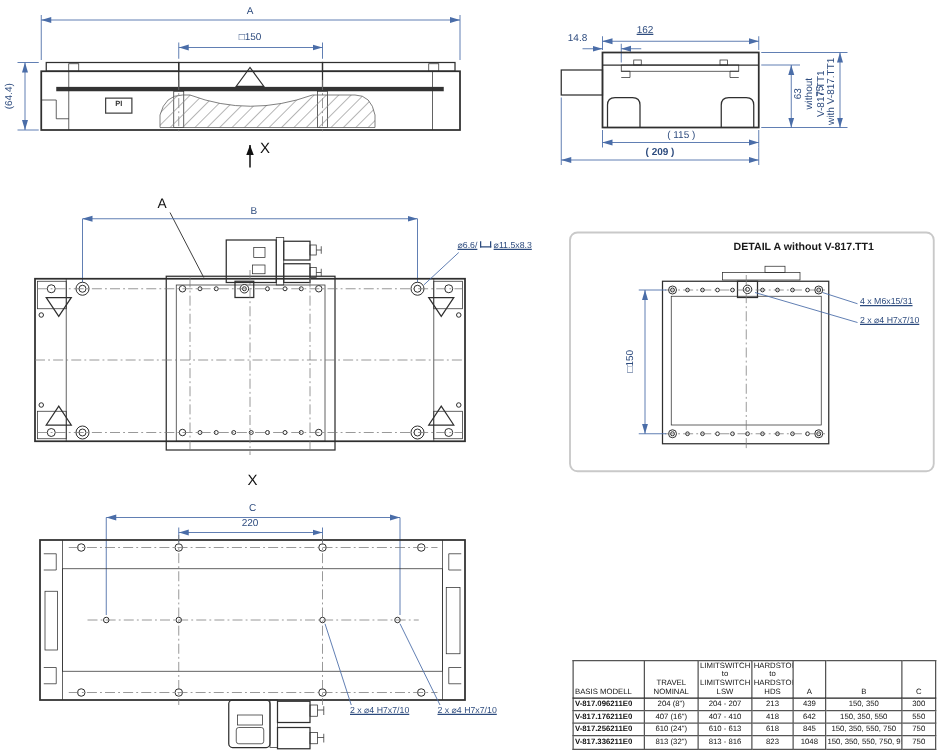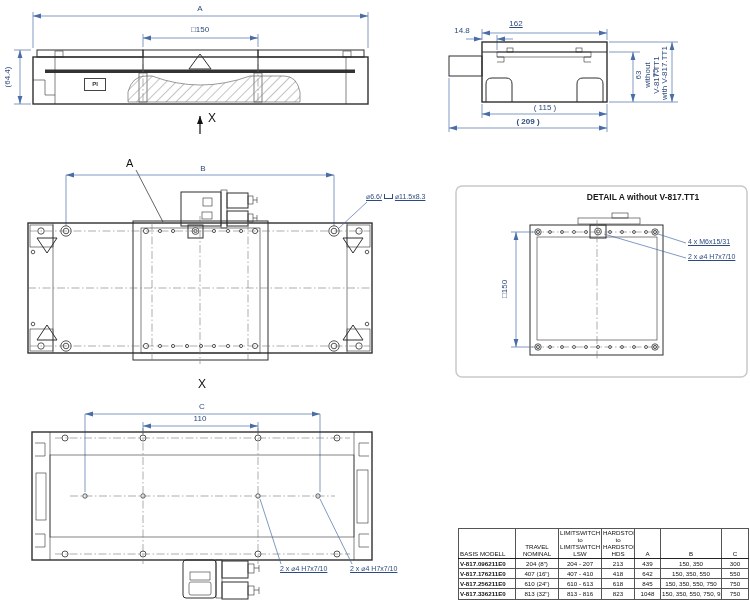--- a/index.html
+++ b/index.html
@@ -311,21 +311,21 @@
   <span>⌀6.6/</span><span class="cbicon"></span><span>⌀11.5x8.3</span>
 </div>
 
 <div class="lbl dtitle" style="left:603px;top:193px;margin-left:40px;">DETAIL A without V-817.TT1</div>
 <div class="lbl dimtxt rot" style="left:505px;top:289px;">□150</div>
 <div class="lbl note" style="left:688px;top:238px;">4 x M6x15/31</div>
 <div class="lbl note" style="left:688px;top:253px;">2 x ⌀4 H7x7/10</div>
 
 <div class="lbl axis" style="left:198px;top:378px;">X</div>
 <div class="lbl dimtxt ctr" style="left:202px;top:403px;">C</div>
-<div class="lbl dimtxt ctr" style="left:200px;top:415px;">110</div>
+<div class="lbl dimtxt ctr" style="left:200px;top:415px;">220</div>
 <div class="lbl note" style="left:280px;top:565px;">2 x ⌀4 H7x7/10</div>
 <div class="lbl note" style="left:350px;top:565px;">2 x ⌀4 H7x7/10</div>
 
 <table class="spec">
   <colgroup>
     <col class="c0">
         <col class="c1">
         <col class="c2">
         <col class="c3">
         <col class="c4">

